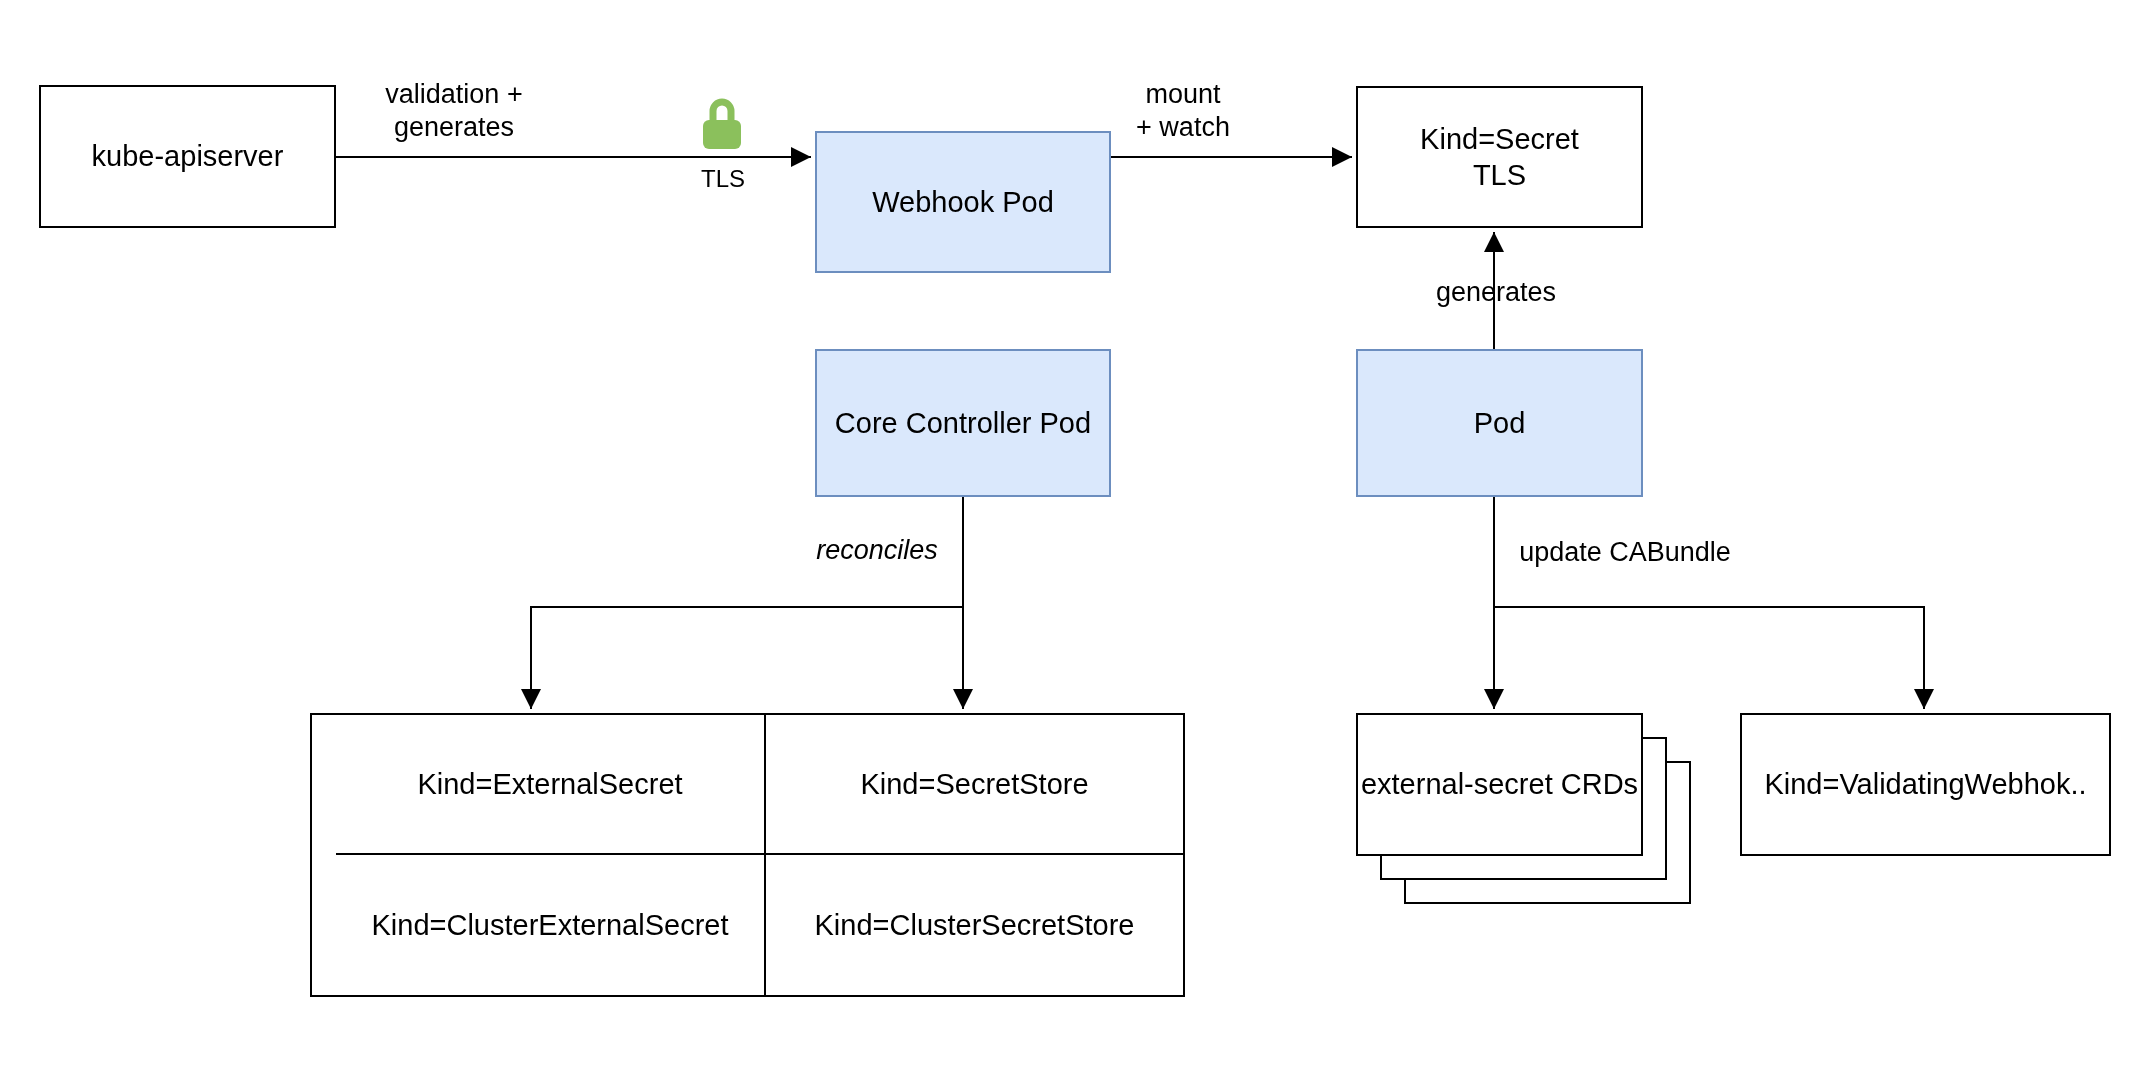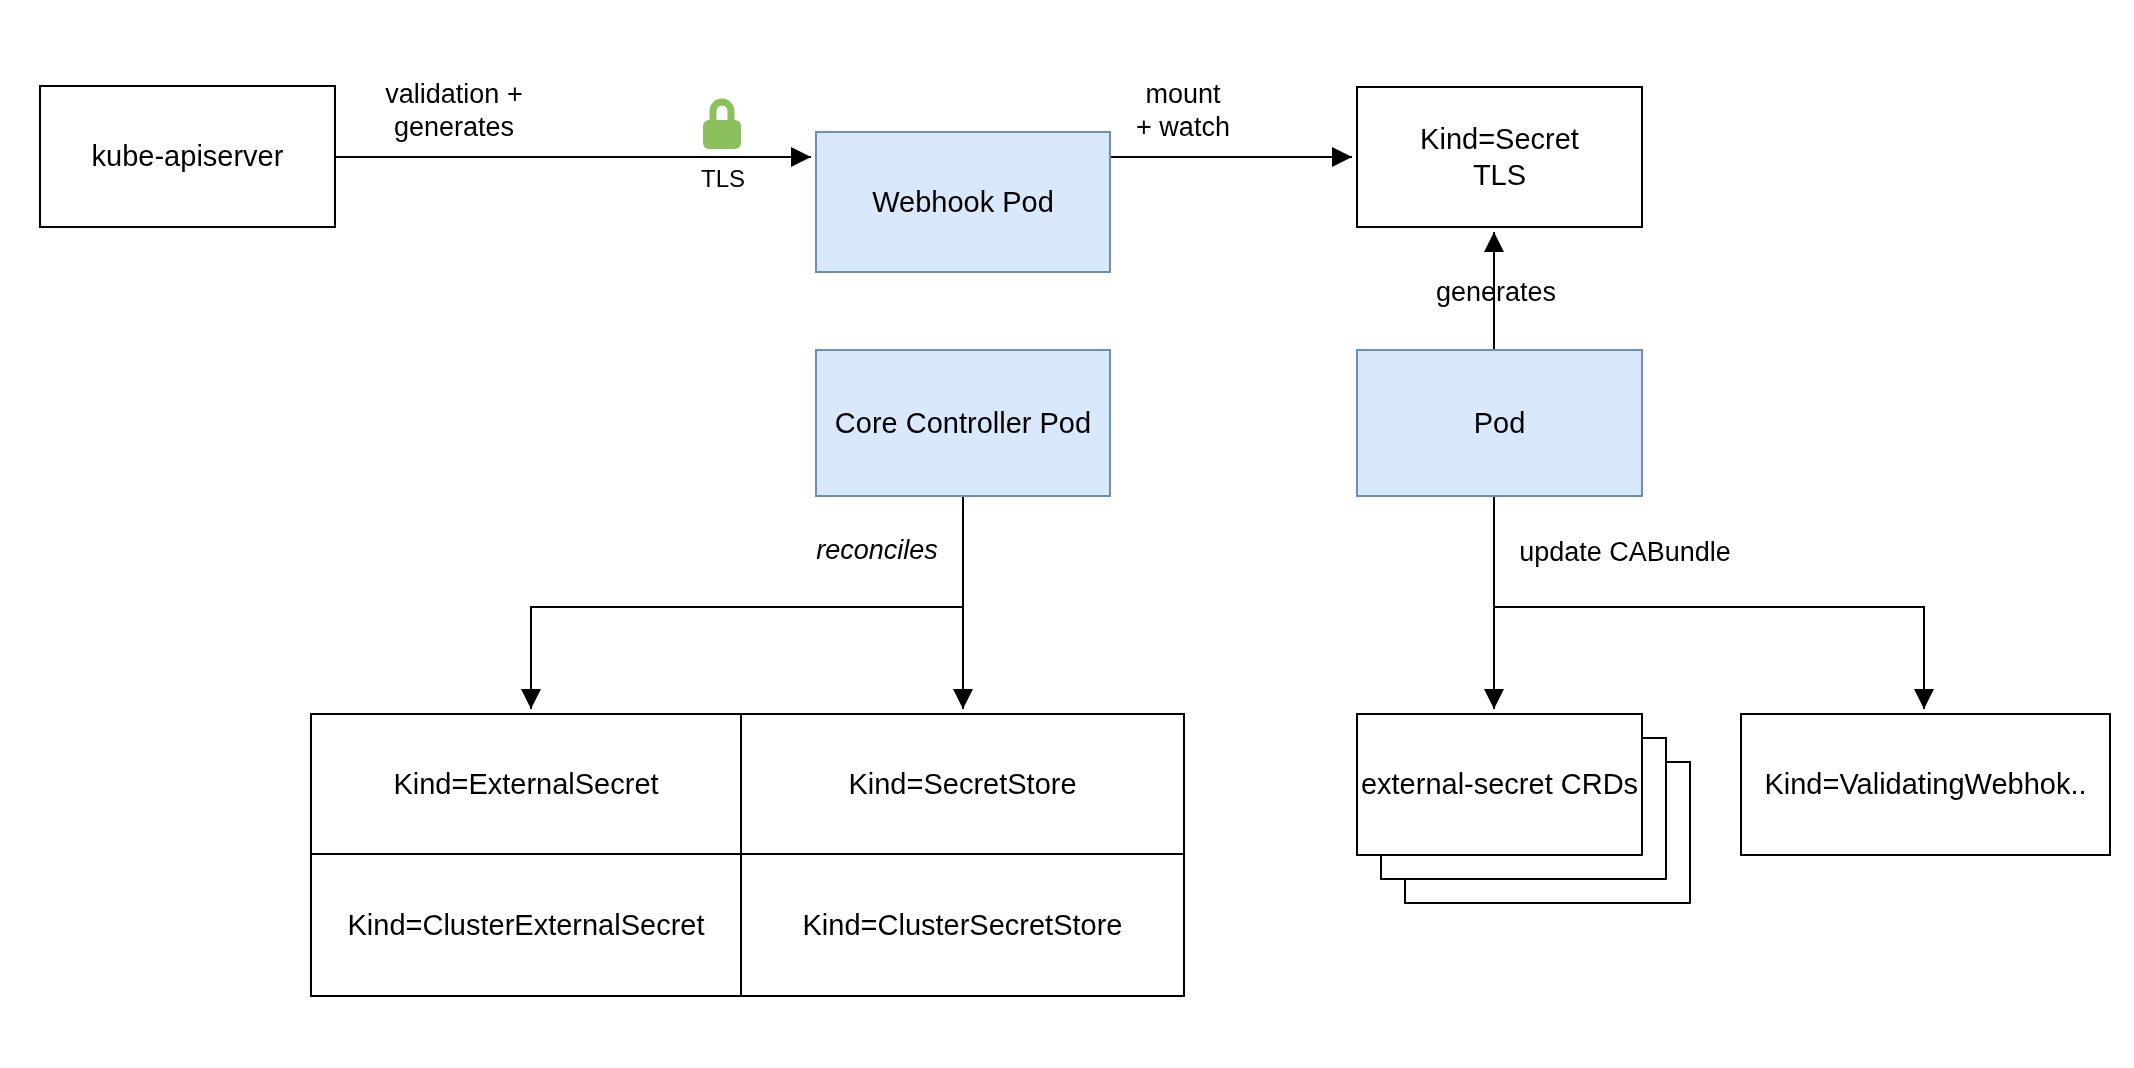--- a/index.html
+++ b/index.html
@@ -57,20 +57,21 @@
   .crd-table {
     position: absolute;
     left: 310px; top: 713px;
     width: 875px; height: 284px;
     box-sizing: border-box;
     background: #ffffff;
     border: 2px solid #000000;
     display: grid;
     grid-template-columns: 430px 1fr;
     grid-template-rows: 140px 1fr;
+    padding-left: 24px;
   }
   .crd-cell {
     box-sizing: border-box;
     display: flex;
     align-items: center;
     justify-content: center;
     text-align: center;
     font-size: 29px;
   }
   .cell-tl { border-right: 2px solid #000; border-bottom: 2px solid #000; }

